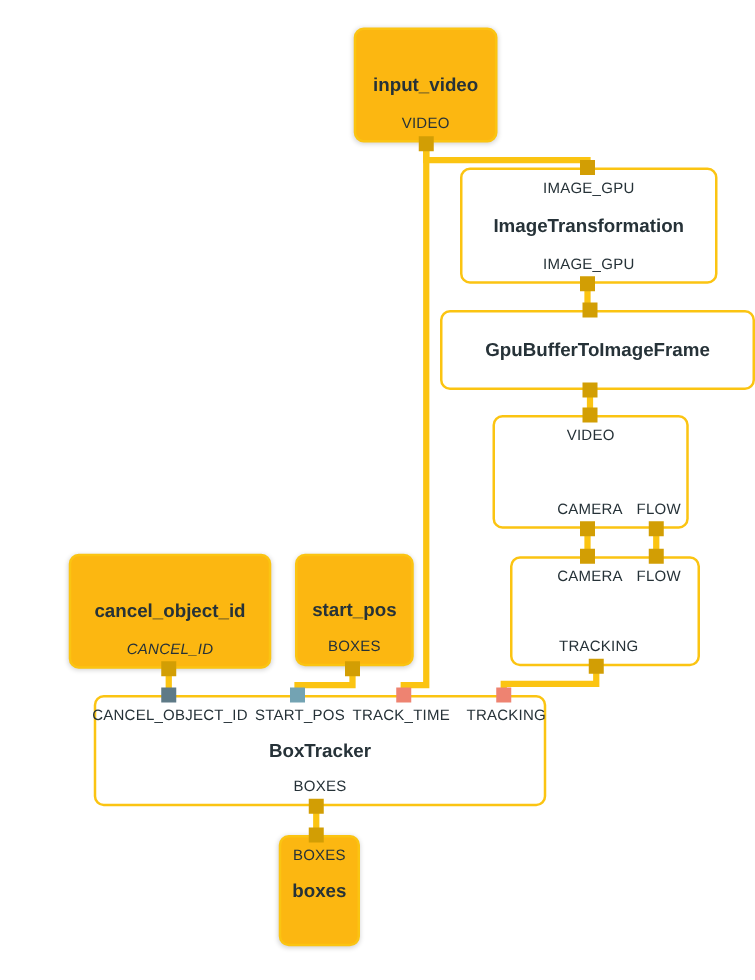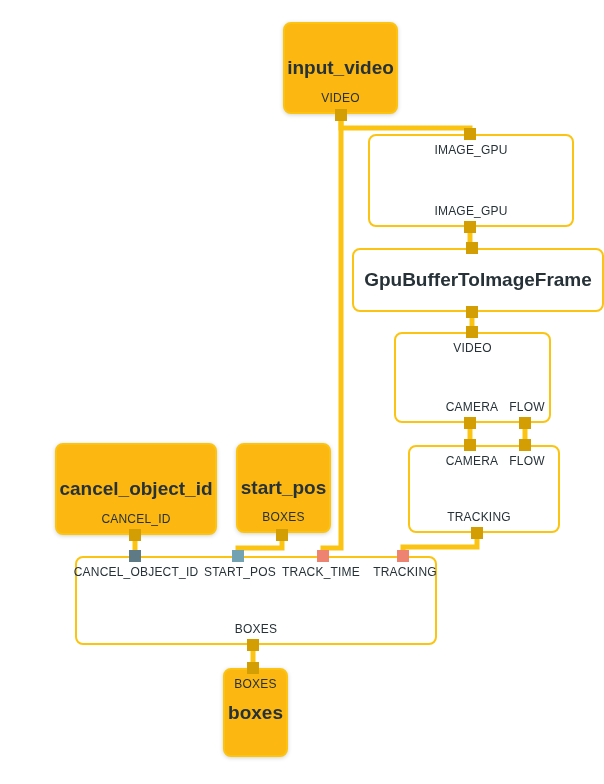--- a/index.html
+++ b/index.html
@@ -11,21 +11,21 @@
   svg.edges polyline{fill:none;stroke:var(--accent);stroke-width:5;}
   .node{position:absolute;box-sizing:border-box;border-radius:8px;z-index:2;}
   .packet{
     background:var(--node_fill);
     border:2px solid var(--accent);
     box-shadow:0 1px 4px rgba(0,0,0,0.18);
   }
   .calc{background:var(--calc_fill);border:2px solid var(--accent);}
   .title{
     position:absolute;left:50%;top:50%;transform:translate(-50%,-50%);
-    font-weight:700;font-size:19px;color:var(--text);white-space:nowrap;
+    font-weight:700;font-size:15px;color:var(--text);white-space:nowrap;
   }
   .plabel{
     position:absolute;font-size:12px;color:var(--text);
     white-space:nowrap;transform:translateX(-50%);letter-spacing:0.2px;
   }
   .plabel.top{top:7px;}
   .plabel.bottom{bottom:7px;}
   .port{
     position:absolute;width:12px;height:12px;
     background:var(--port_default);z-index:3;
@@ -52,20 +52,21 @@
     <polyline points="253,640 253,672"></polyline>
   </svg>
 
   <div class="node packet" style="left:283px;top:22px;width:115px;height:92px;">
     <div class="title">input_video</div>
     <div class="plabel bottom" style="left:50%;">VIDEO</div>
   </div>
 
   <div class="node calc" style="left:368px;top:134px;width:206px;height:93px;">
     <div class="plabel top" style="left:50%;">IMAGE_GPU</div>
+    <div class="title">ImageTransformation</div>
     <div class="plabel bottom" style="left:50%;">IMAGE_GPU</div>
   </div>
 
   <div class="node calc" style="left:352px;top:248px;width:252px;height:64px;">
     <div class="title">GpuBufferToImageFrame</div>
   </div>
 
   <div class="node calc" style="left:394px;top:332px;width:157px;height:91px;">
     <div class="plabel top" style="left:50%;">VIDEO</div>
     <div class="plabel bottom" style="left:76px;">CAMERA</div>
@@ -73,33 +74,34 @@
   </div>
 
   <div class="node calc" style="left:408px;top:445px;width:152px;height:88px;">
     <div class="plabel top" style="left:62px;">CAMERA</div>
     <div class="plabel top" style="left:117px;">FLOW</div>
     <div class="plabel bottom" style="left:69px;">TRACKING</div>
   </div>
 
   <div class="node packet" style="left:55px;top:443px;width:162px;height:92px;">
     <div class="title">cancel_object_id</div>
-    <div class="plabel bottom" style="left:50%;">CANCEL_ID</div>
+    <div class="plabel bottom" style="left:50%;font-style:italic;">CANCEL_ID</div>
   </div>
 
   <div class="node packet" style="left:236px;top:443px;width:95px;height:90px;">
     <div class="title">start_pos</div>
     <div class="plabel bottom" style="left:50%;">BOXES</div>
   </div>
 
   <div class="node calc" style="left:75px;top:556px;width:362px;height:89px;">
     <div class="plabel top" style="left:59px;">CANCEL_OBJECT_ID</div>
     <div class="plabel top" style="left:163px;">START_POS</div>
     <div class="plabel top" style="left:244px;">TRACK_TIME</div>
     <div class="plabel top" style="left:328px;">TRACKING</div>
+    <div class="title">BoxTracker</div>
     <div class="plabel bottom" style="left:50%;">BOXES</div>
   </div>
 
   <div class="node packet" style="left:223px;top:668px;width:65px;height:89px;">
     <div class="plabel top" style="left:50%;">BOXES</div>
     <div class="title">boxes</div>
   </div>
 
   <div class="port" style="left:335px;top:109px;"></div>
   <div class="port" style="left:464px;top:128px;"></div>

